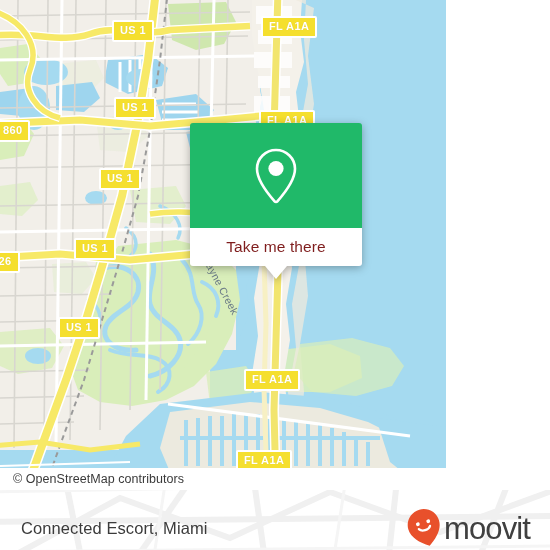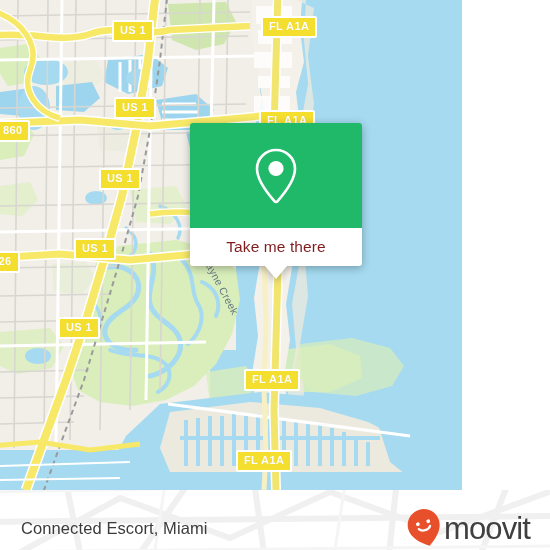--- a/index.html
+++ b/index.html
@@ -26,21 +26,20 @@
 
   
   .map {
     position: absolute;
     left: 0;
     top: 0;
     width: 446px;
     height: 490px;
     overflow: hidden;
     background: #a5daf0; 
-    padding-left: 16px;
   }
   .map-svg {
     position: absolute;
     left: 0;
     top: 0;
     display: block;
   }
 
   
   .attribution {
@@ -445,20 +444,23 @@
                    C42 11.4 33.5 3 23 3 Z" fill="none" stroke="#ffffff" stroke-width="2.6"></path>
           <circle cx="23" cy="21.5" r="7.6" fill="#ffffff"></circle>
         </svg>
       </div>
       <div class="popup-body">
         <span class="popup-body-label">Take me there</span>
         <div class="popup-tail"></div>
       </div>
     </div>
 
+    <div class="attribution">
+      <span>© OpenStreetMap contributors</span>
+    </div>
 
   </div>
 
   <div class="footer">
 
     <svg class="footer-watermark" width="550" height="120" viewBox="0 0 550 120" xmlns="http://www.w3.org/2000/svg">
       <g stroke="#f0f0f0" stroke-width="6" fill="none">
         <path d="M-20,112 L120,36 L230,76 L330,30 L440,70 L560,26"></path>
         <path d="M60,-10 L86,120"></path>
         <path d="M250,-10 L268,120"></path>

